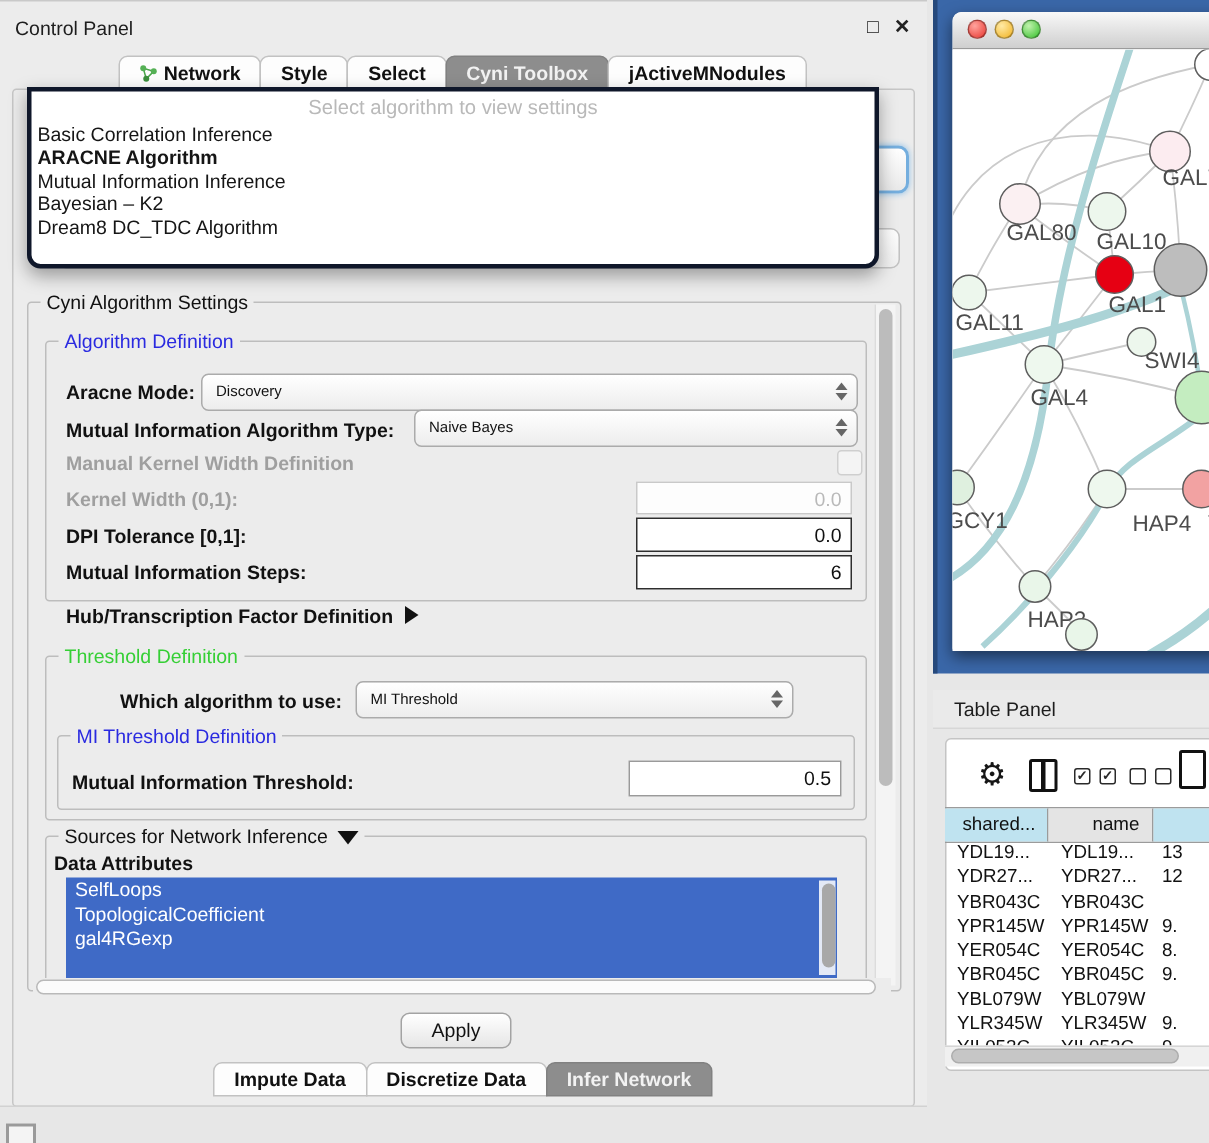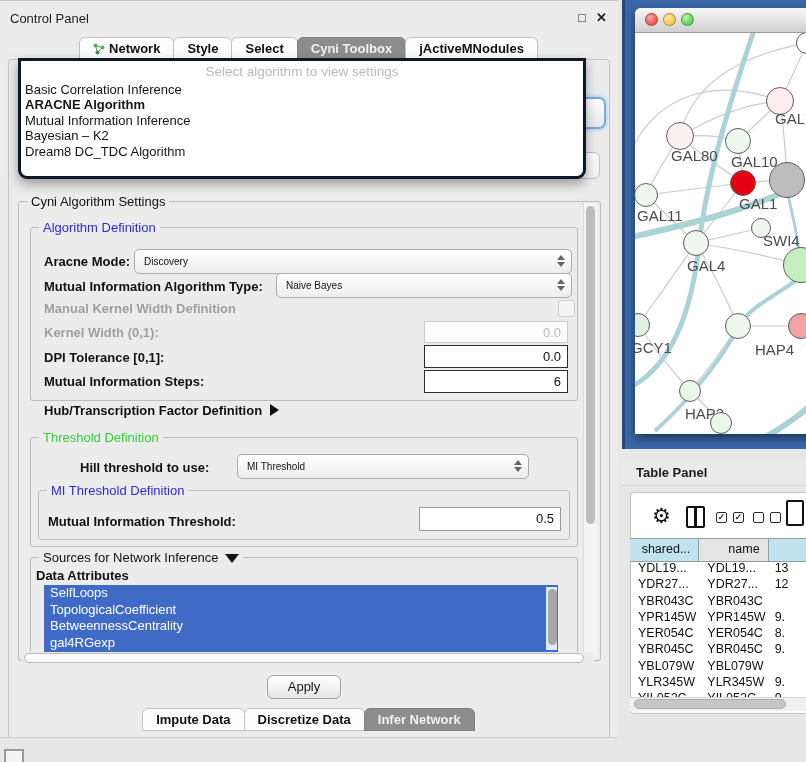--- a/index.html
+++ b/index.html
@@ -68,21 +68,21 @@
   .titlebar{height:24px;background:linear-gradient(#f8f8f8,#cfcfcf);border-bottom:1px solid #9b9b9b;border-radius:6px 6px 0 0;position:relative;}
   .tl{position:absolute;top:5px;width:13px;height:13px;border-radius:50%;border:1px solid rgba(0,0,0,.3);box-sizing:border-box;}
   .tl.red{left:10px;background:radial-gradient(circle at 35% 30%,#ffa49e,#e8362f);}
   .tl.yel{left:28px;background:radial-gradient(circle at 35% 30%,#ffeaa6,#f2b220);}
   .tl.grn{left:46px;background:radial-gradient(circle at 35% 30%,#c1f2ae,#35c02b);}
   .canvas{position:relative;width:190px;height:401px;overflow:hidden;background:#fff;}
   .gnode{position:absolute;border:1px solid #5e5e5e;border-radius:50%;box-sizing:border-box;}
   .nlabel{position:absolute;font-size:15px;color:#4c4c4c;white-space:nowrap;}
   
   .tp-title{position:absolute;left:622px;top:460px;width:184px;height:25px;background:#eaeaea;border-bottom:1px solid #d7d7d7;}
-  .tp-title span{position:absolute;left:14px;top:5px;font-size:13px;color:#1d1d1d;font-weight:bold;}
+  .tp-title span{position:absolute;left:14px;top:5px;font-size:13px;color:#1d1d1d;}
   .tp-box{position:absolute;left:630px;top:492px;width:200px;height:220px;background:#fff;border:1px solid #c4c4c4;border-radius:4px;}
   .gear{position:absolute;left:652px;top:504px;font-size:21px;color:#161616;}
   .colicon{position:absolute;left:686px;top:506px;width:19px;height:22px;border:2.5px solid #111;border-radius:2px;box-sizing:border-box;}
   .colicon i{position:absolute;left:50%;top:0;width:2.5px;height:100%;background:#111;margin-left:-1.25px;display:block;}
   .cb{position:absolute;width:11px;height:11px;border:1.5px solid #2a2a2a;border-radius:2px;box-sizing:border-box;
       font-size:9px;line-height:9px;text-align:center;color:#2a2a2a;font-weight:bold;}
   .docicon{position:absolute;left:786px;top:500px;width:18px;height:26px;border:2.5px solid #111;border-radius:2px;box-sizing:border-box;background:#fff;}
   .thead{position:absolute;left:630px;top:538px;width:200px;height:22px;display:flex;border-top:1px solid #9b9b9b;border-bottom:1px solid #9b9b9b;}
   .th{font-size:12.5px;line-height:21px;text-align:right;padding-right:8px;box-sizing:border-box;background:#e4e4e4;border-right:1px solid #9b9b9b;}
   .th.hi{background:#bfe3f0;}
@@ -179,41 +179,40 @@
     <div class="flabel" style="left:44px;top:373px">Mutual Information Steps:</div>
     <div class="tfield" style="left:424px;top:369px;width:144px;height:23px">6</div>
 
     <div class="hub" style="left:44px;top:402px">
       <span>Hub/Transcription Factor Definition</span><span class="tri-r"></span>
     </div>
 
     <div class="group" style="left:30px;top:436px;width:546px;height:108px">
       <div class="gtitle green">Threshold Definition</div>
     </div>
-    <div class="flabel" style="left:80px;top:459px">Hill threshold to use:</div>
+    <div class="flabel" style="left:80px;top:459px">Which algorithm to use:</div>
     <div class="mcombo" style="left:237px;top:453px;width:292px">
       <span>MI Threshold</span>
     <span class="arr">
           <i class="up"></i>
           <i class="dn"></i>
         </span></div>
     <div class="group" style="left:38px;top:489px;width:530px;height:48px">
       <div class="gtitle blue">MI Threshold Definition</div>
     </div>
     <div class="flabel" style="left:48px;top:513px">Mutual Information Threshold:</div>
     <div class="tfield" style="left:419px;top:506px;width:142px;height:24px;border-color:#9a9a9a">0.5</div>
 
     <div class="group" style="left:30px;top:556px;width:546px;height:102px">
       <div class="gtitle"><span>Sources for Network Inference</span><span class="tri-d"></span></div>
     </div>
     <div class="flabel" style="left:36px;top:567px">Data Attributes</div>
     <div class="attr-list">
         <div class="li">SelfLoops</div>
         <div class="li">TopologicalCoefficient</div>
-        <div class="li">BetweennessCentrality</div>
         <div class="li">gal4RGexp</div>
       </div>
     <div class="vscroll" style="left:546px;top:586px;height:63px;width:11px;background:#e3e9f6;border:none">
       <div class="vthumb" style="top:2px;height:56px;background:#a8a8a8"></div>
     </div>
     <div class="hscroll" style="left:22px;top:651px;width:572px">
       <div class="hthumb" style="left:2px;width:560px"></div>
     </div>
 
     <div class="applybtn">Apply</div>

